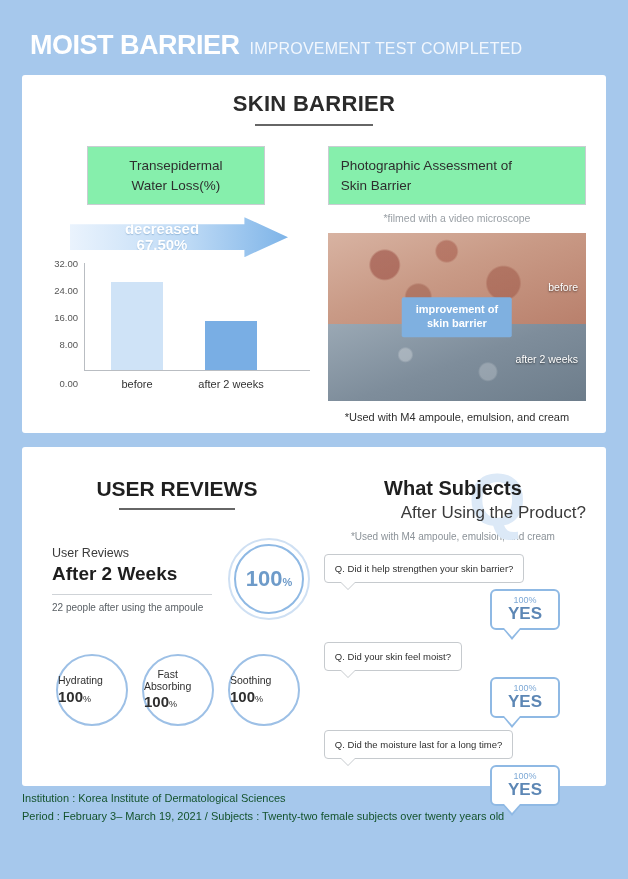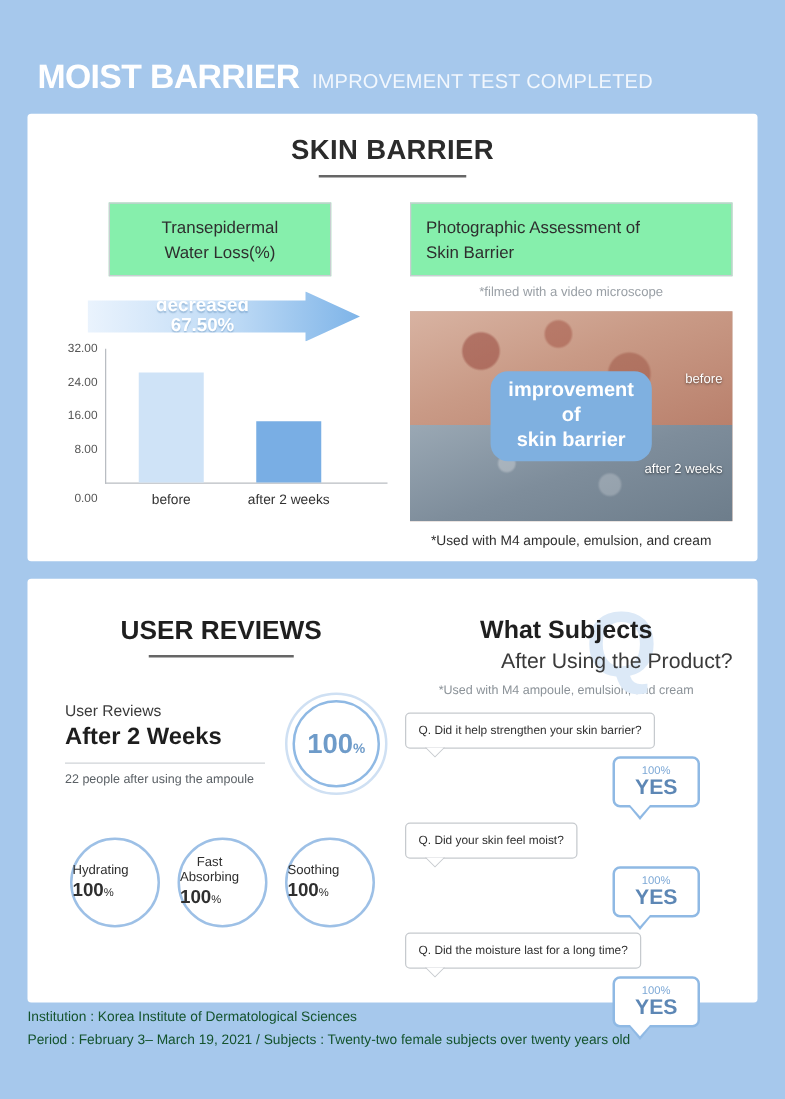--- a/index.html
+++ b/index.html
@@ -5,21 +5,21 @@
   * { box-sizing: border-box; margin: 0; padding: 0; }
   body {
     width: 628px;
     height: 879px;
     background: #a6c8ec;
     font-family: "Liberation Sans", sans-serif;
     color: #333;
     overflow: hidden;
     position: relative;
   }
-  .page { width: 628px; height: 879px; position: relative; padding: 16px 22px; }
+  .page { width: 628px; height: 879px; position: relative; padding: 0 22px; }
 
   
   .header {
     padding: 30px 0 14px 8px;
     display: flex;
     align-items: baseline;
     gap: 10px;
     color: #ffffff;
   }
   .header .h-main {
@@ -137,22 +137,22 @@
       linear-gradient(160deg,#9aa8b4 0%, #7e8d9b 50%, #6d7d8b 100%);
   }
   .photo-tag {
     position: absolute; right: 8px; color: #fff; font-size: 10.5px;
     text-shadow: 0 1px 2px rgba(0,0,0,.6);
   }
   .photo-tag.before { top: 48px; }
   .photo-tag.after { bottom: 36px; }
   .photo-center {
     position: absolute; left: 50%; top: 50%; transform: translate(-50%,-50%);
-    background: #7fb0e0; color: #fff; font-size: 16px; font-weight: bold;
-    line-height: 1.25; text-align: center; padding: 6px 14px; border-radius: 14px;
+    background: #7fb0e0; color: #fff; font-size: 11px; font-weight: bold;
+    line-height: 1.25; text-align: center; padding: 6px 14px; border-radius: 2px;
     white-space: pre-line;
   }
   .foot-note {
     font-size: 11px; color: #2f2f2f; margin-top: 10px; text-align: center;
   }
 
   
   .bot-grid { display: flex; margin-top: 14px; }
   .bot-left { width: 290px; position: relative; }
   .bot-right { width: 294px; position: relative; padding-left: 8px; }

